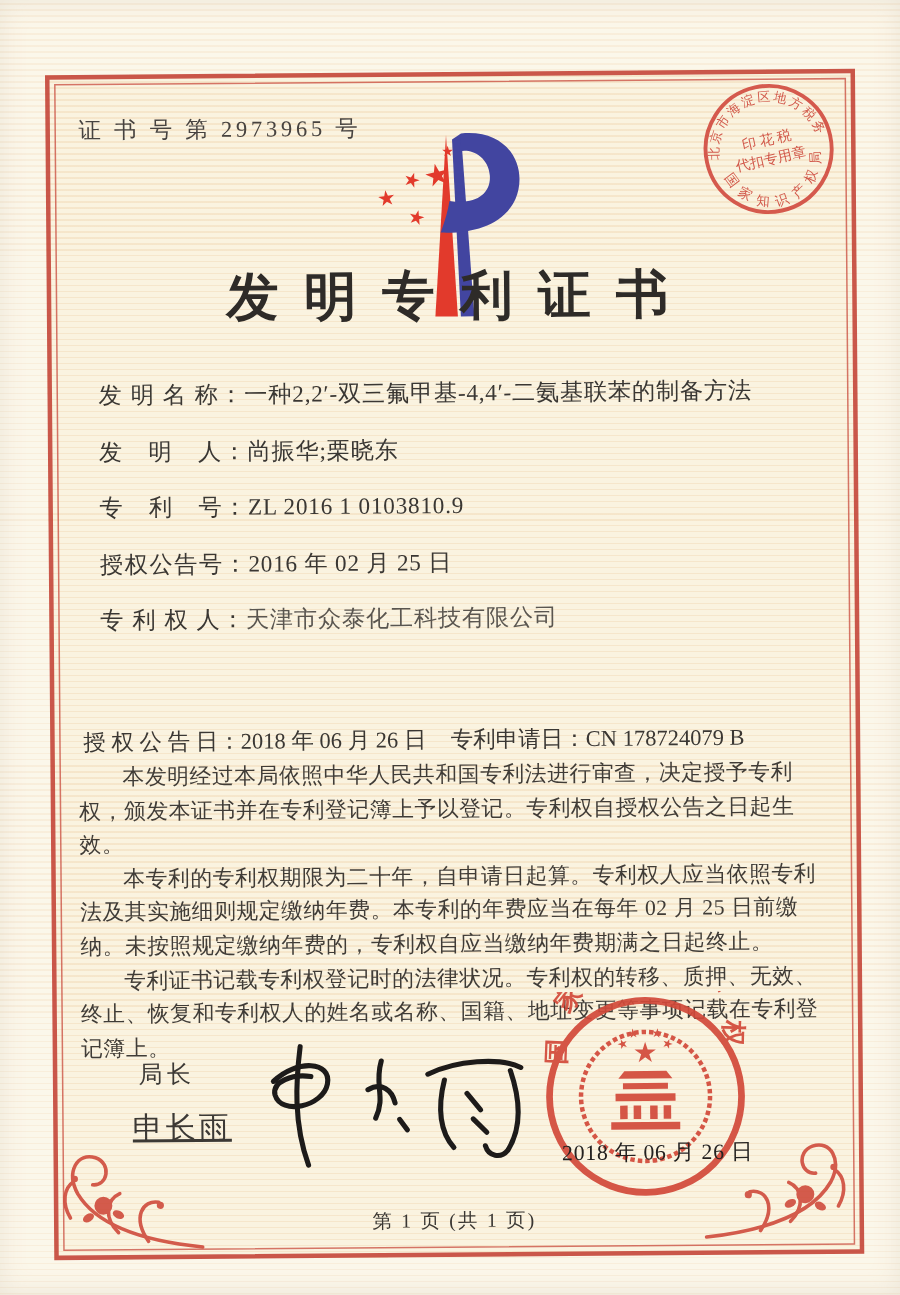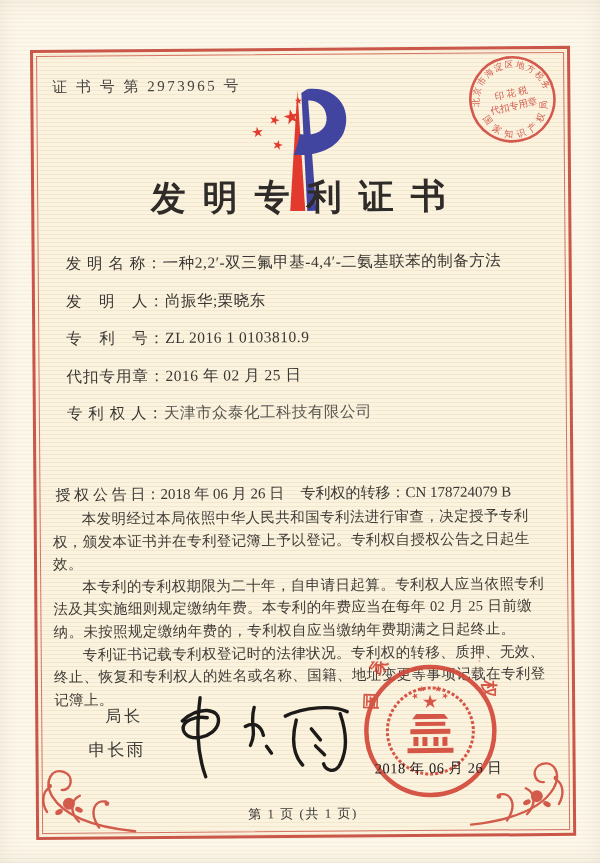--- a/index.html
+++ b/index.html
@@ -37,24 +37,24 @@
   }
   .fields{left:55px;top:252px;width:492px;}
   .frow{height:24px;margin-bottom:13.5px;white-space:nowrap;font-size:15.5px;color:#3a3733;}
   .frow .lbl{display:inline-block;letter-spacing:1px;margin-left:12px;}
   .frow .val{letter-spacing:0.5px;}
   .frow .val.sans{font-family:"Liberation Sans","DejaVu Sans",sans-serif;color:#5a5650;}
   .grant{left:55px;top:484px;width:495px;height:22px;font-size:15px;color:#3a3733;white-space:nowrap;}
   .grant .right{position:absolute;left:245px;top:0;}
   .bodytext{left:52px;top:506px;width:496px;color:#403c37;}
   .bodytext p{margin:0;text-indent:2em;font-size:14.5px;line-height:22.6px;letter-spacing:0.4px;}
-  .signer-title{left:103px;top:705px;font-size:16px;color:#3c3935;
+  .signer-title{left:90px;top:705px;font-size:16px;color:#3c3935;
     font-family:"Liberation Sans","DejaVu Sans",sans-serif;letter-spacing:3px;}
-  .signer-name{left:86px;top:737px;font-size:17px;color:#3c3935;
-    font-family:"Liberation Sans","DejaVu Sans",sans-serif;letter-spacing:2px;}
+  .signer-name{left:86px;top:737px;font-size:20px;color:#3c3935;
+    font-family:"Liberation Sans","DejaVu Sans",sans-serif;letter-spacing:2px;text-decoration:underline;}
   .signature{left:152px;top:686px;width:205px;height:98px;z-index:4;}
   .office-seal{left:358px;top:662px;width:140px;height:140px;z-index:3;opacity:0.92;}
   .seal-date{left:372px;top:760px;font-size:14.5px;letter-spacing:0.5px;color:#232120;z-index:5;}
   .footer{left:0;top:805px;width:600px;text-align:center;font-size:13px;letter-spacing:1.5px;color:#3a3733;}
   .tax-stamp{left:468px;top:54px;width:94px;height:94px;z-index:6;transform:rotate(-12deg);opacity:0.88;}
   .flourish{z-index:2;opacity:0.9;}
   .flourish.bl{left:32px;top:748px;width:104px;height:86px;}
   .flourish.br{left:464px;top:740px;width:104px;height:94px;transform:scaleX(-1);}
 </style>
 </head>
@@ -89,30 +89,30 @@
       <div class="frow">
         <span class="lbl">发 明 名 称：</span><span class="val">一种2,2′-双三氟甲基-4,4′-二氨基联苯的制备方法</span>
       </div>
       <div class="frow">
         <span class="lbl">发　明　人：</span><span class="val">尚振华;栗晓东</span>
       </div>
       <div class="frow">
         <span class="lbl">专　利　号：</span><span class="val">ZL 2016 1 0103810.9</span>
       </div>
       <div class="frow">
-        <span class="lbl">代扣专用章：</span><span class="val">2016 年 02 月 25 日</span>
+        <span class="lbl">授权公告号：</span><span class="val">2016 年 02 月 25 日</span>
       </div>
       <div class="frow">
         <span class="lbl">专 利 权 人：</span><span class="val sans">天津市众泰化工科技有限公司</span>
       </div>
     </div>
 
     <div class="abs grant">
       <span><span class="lbl">授 权 公 告 日：</span><span>2018 年 06 月 26 日</span></span>
-      <span class="right"><span>专利权的转移：</span><span>CN 178724079 B</span></span>
+      <span class="right"><span>专利申请日：</span><span>CN 178724079 B</span></span>
     </div>
 
     <div class="abs bodytext">
       <p>本发明经过本局依照中华人民共和国专利法进行审查，决定授予专利权，颁发本证书并在专利登记簿上予以登记。专利权自授权公告之日起生效。</p>
       <p>本专利的专利权期限为二十年，自申请日起算。专利权人应当依照专利法及其实施细则规定缴纳年费。本专利的年费应当在每年 02 月 25 日前缴纳。未按照规定缴纳年费的，专利权自应当缴纳年费期满之日起终止。</p>
       <p>专利证书记载专利权登记时的法律状况。专利权的转移、质押、无效、终止、恢复和专利权人的姓名或名称、国籍、地址变更等事项记载在专利登记簿上。</p>
     </div>
 
     <div class="abs signer-title">局长</div>
     <div class="abs signer-name">申长雨</div>

